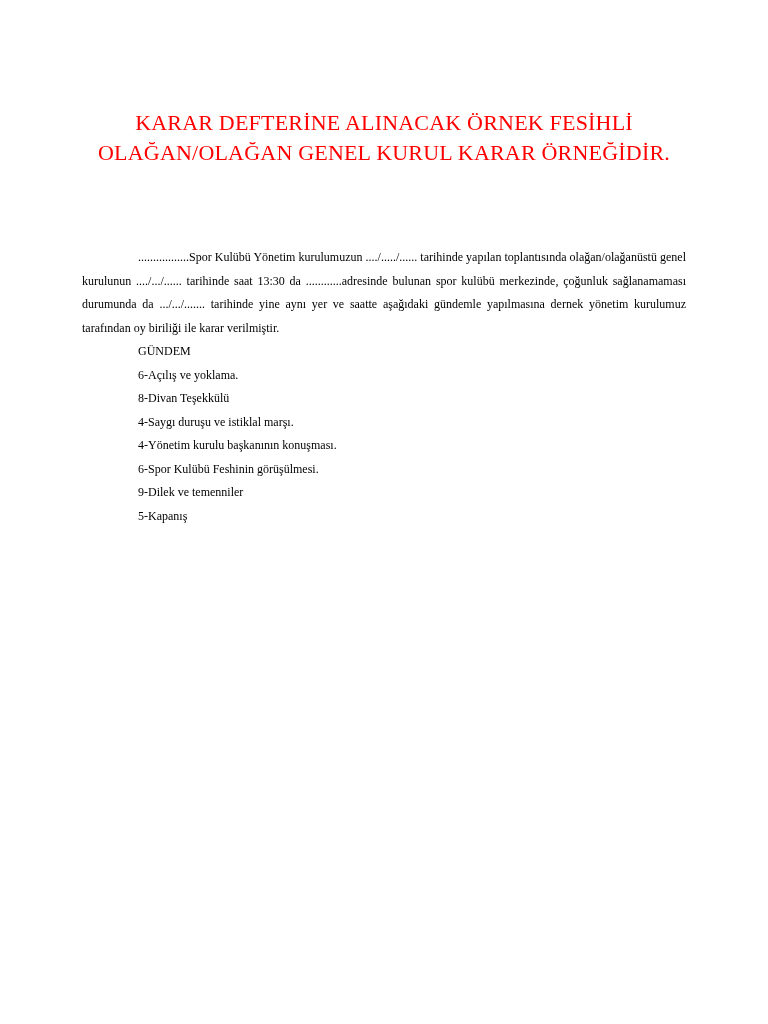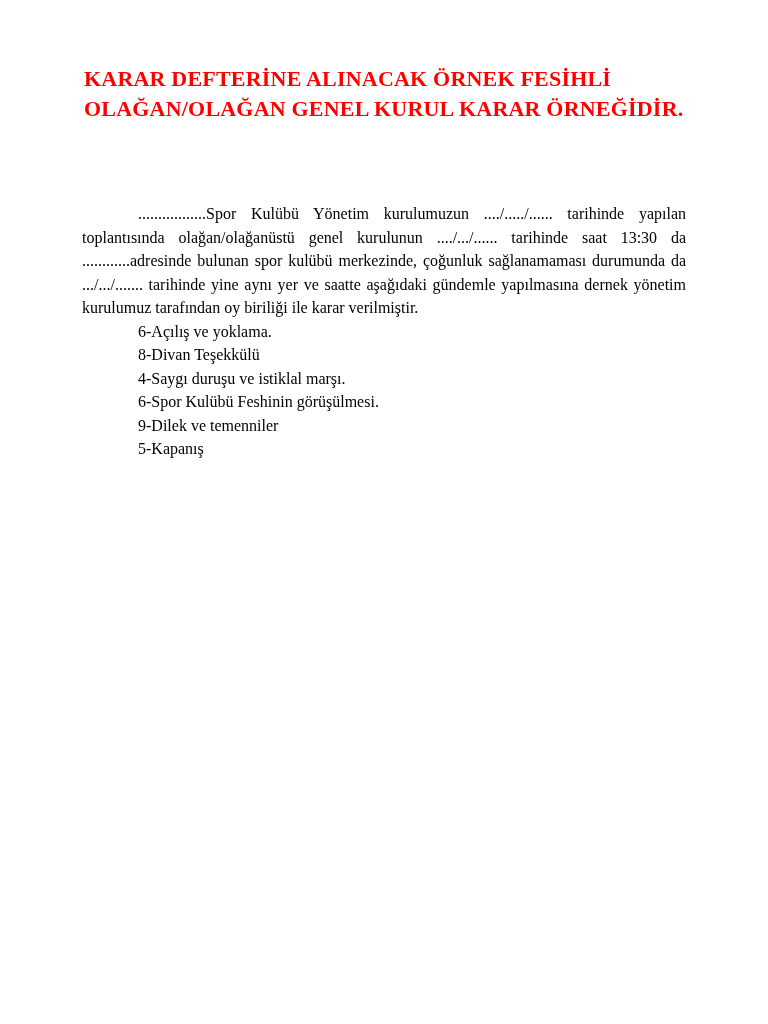--- a/index.html
+++ b/index.html
@@ -11,53 +11,55 @@
     position: relative;
     width: 768px;
     height: 1024px;
     margin: 0 auto;
     background: #ffffff;
     overflow: hidden;
     font-family: "Liberation Serif", "DejaVu Serif", serif;
   }
   .doc-title {
     margin: 0 auto;
-    padding-top: 64px;
+    padding-top: 108px;
     width: 600px;
-    text-align: left;
+    text-align: center;
     color: #ff0000;
     font-size: 22px;
     line-height: 30px;
-    font-weight: bold;
+    font-weight: normal;
     letter-spacing: 0.2px;
   }
   .doc-body {
     margin: 78px 82px 0 82px;
     color: #000000;
-    font-size: 16px;
+    font-size: 12px;
     line-height: 23.5px;
     text-align: justify;
   }
   .doc-body p {
     margin: 0;
     padding: 0;
     text-indent: 56px;
     text-align: justify;
   }
 </style>
 </head>
 <body>
 
 <div class="page">
   <h1 class="doc-title">KARAR DEFTERİNE ALINACAK ÖRNEK FESİHLİ OLAĞAN/OLAĞAN GENEL KURUL KARAR ÖRNEĞİDİR.</h1>
 
   <div class="doc-body">
     <p>.................Spor Kulübü Yönetim kurulumuzun ..../...../...... tarihinde yapılan toplantısında olağan/olağanüstü  genel kurulunun ..../.../...... tarihinde saat 13:30 da ............adresinde bulunan spor kulübü merkezinde, çoğunluk sağlanamaması durumunda da .../.../....... tarihinde yine aynı yer ve saatte aşağıdaki gündemle yapılmasına dernek yönetim kurulumuz tarafından oy biriliği ile karar verilmiştir.</p>
 
+    <p>GÜNDEM</p>
 
     <p>6-Açılış ve yoklama.</p>
     <p>8-Divan Teşekkülü</p>
     <p>4-Saygı duruşu ve istiklal marşı.</p>
+    <p>4-Yönetim kurulu başkanının konuşması.</p>
     <p>6-Spor Kulübü Feshinin görüşülmesi.</p>
     <p>9-Dilek ve temenniler</p>
     <p>5-Kapanış</p>
   </div>
 </div>
 
 </body></html>

